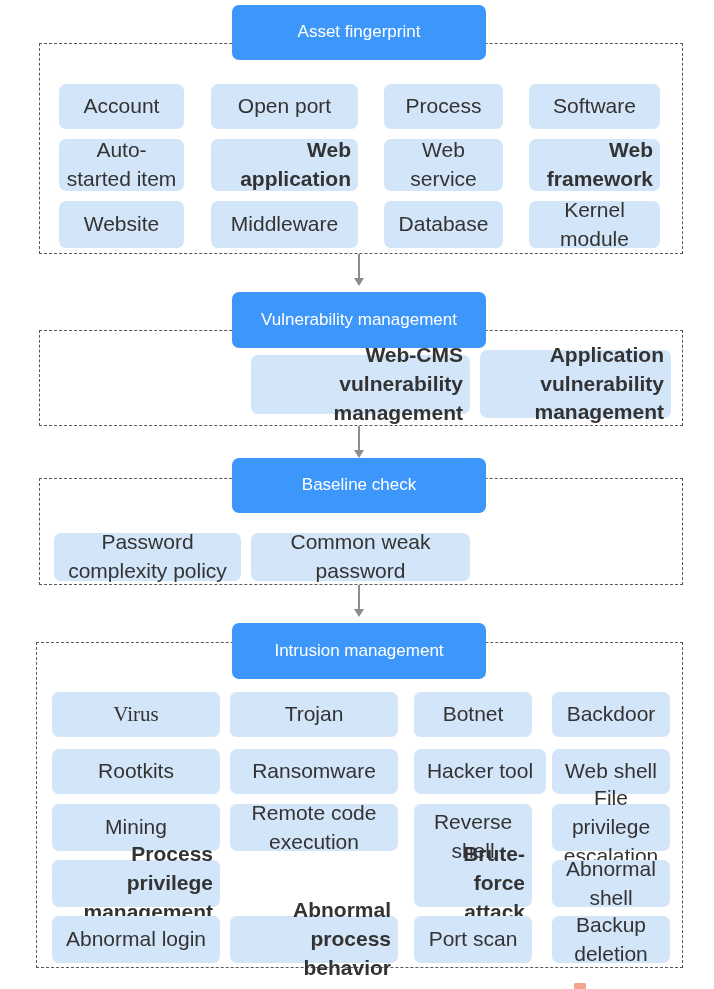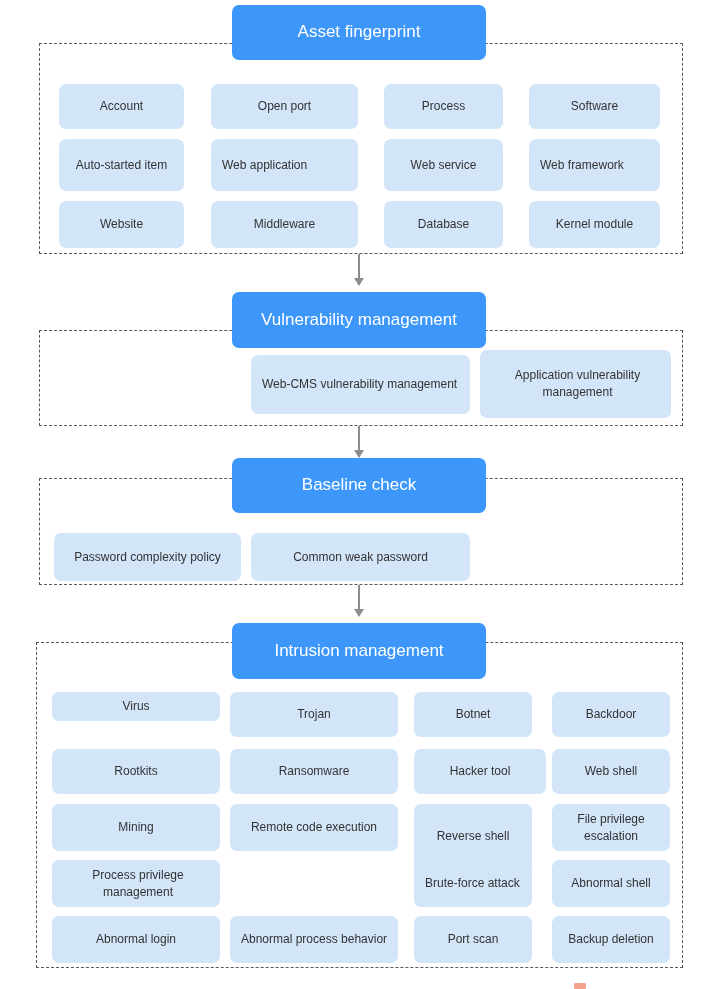--- a/index.html
+++ b/index.html
@@ -46,34 +46,35 @@
     box-sizing: border-box;
     padding: 2px 6px;
   }
 
   
   .tile {
     position: absolute;
     background: #d3e5f8;
     border-radius: 7px;
     color: #333333;
-    font-size: 12px;
+    font-size: 21px;
     line-height: 1.38;
     display: flex;
     align-items: center;
     justify-content: center;
     text-align: center;
     box-sizing: border-box;
     padding: 2px 7px;
     z-index: 3;
   }
   .tile.left {
     justify-content: flex-start;
-    text-align: center;
+    text-align: right;
     padding-left: 11px;
+    font-weight: bold;
   }
 
   
   .connector {
     position: absolute;
     width: 12px;
     z-index: 2;
   }
   .connector .stem {
     position: absolute;
@@ -150,21 +151,21 @@
 
   <div class="connector" style="left:345px; top:585px; height:32px;">
     <div class="stem" style="height:24px;"></div>
     <div class="head"></div>
   </div>
 
   <div class="group" style="left:28px; top:642px; width:647px; height:326px;"></div>
 
   <div class="header-pill" style="left:224px; top:623px; width:254px; height:56px;">Intrusion management</div>
 
-  <div class="tile" style="left:44px; top:692px; width:168px; height:29px;">Virus</div>
+  <div class="tile" style="left:44px; top:692px; width:168px; height:45px;font-family:Liberation Serif, serif;">Virus</div>
   <div class="tile" style="left:222px; top:692px; width:168px; height:45px;">Trojan</div>
   <div class="tile" style="left:406px; top:692px; width:118px; height:45px;">Botnet</div>
   <div class="tile" style="left:544px; top:692px; width:118px; height:45px;">Backdoor</div>
 
   <div class="tile" style="left:44px; top:749px; width:168px; height:45px;">Rootkits</div>
   <div class="tile" style="left:222px; top:749px; width:168px; height:45px;">Ransomware</div>
   <div class="tile" style="left:406px; top:749px; width:132px; height:45px;">Hacker tool</div>
   <div class="tile" style="left:544px; top:749px; width:118px; height:45px;">Web shell</div>
 
   <div class="tile" style="left:44px; top:804px; width:168px; height:47px;">Mining</div>

